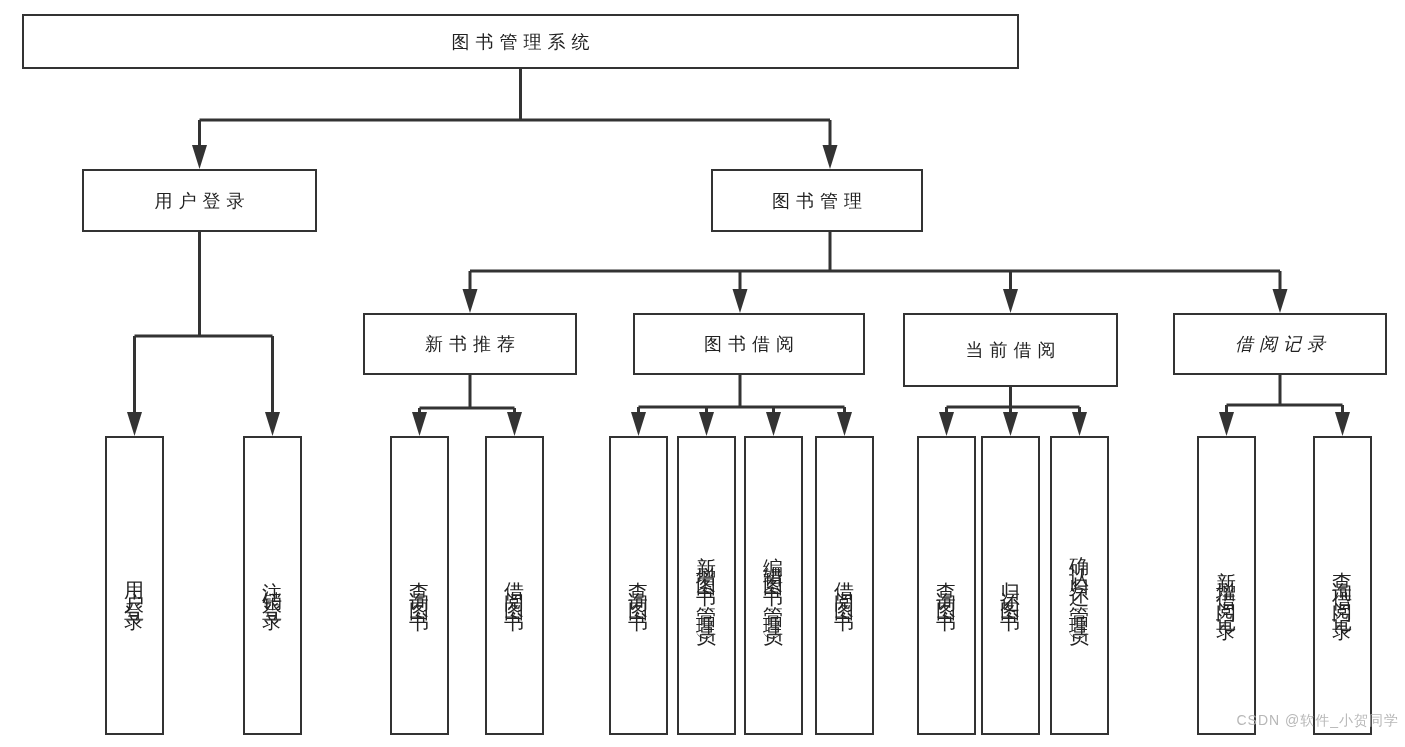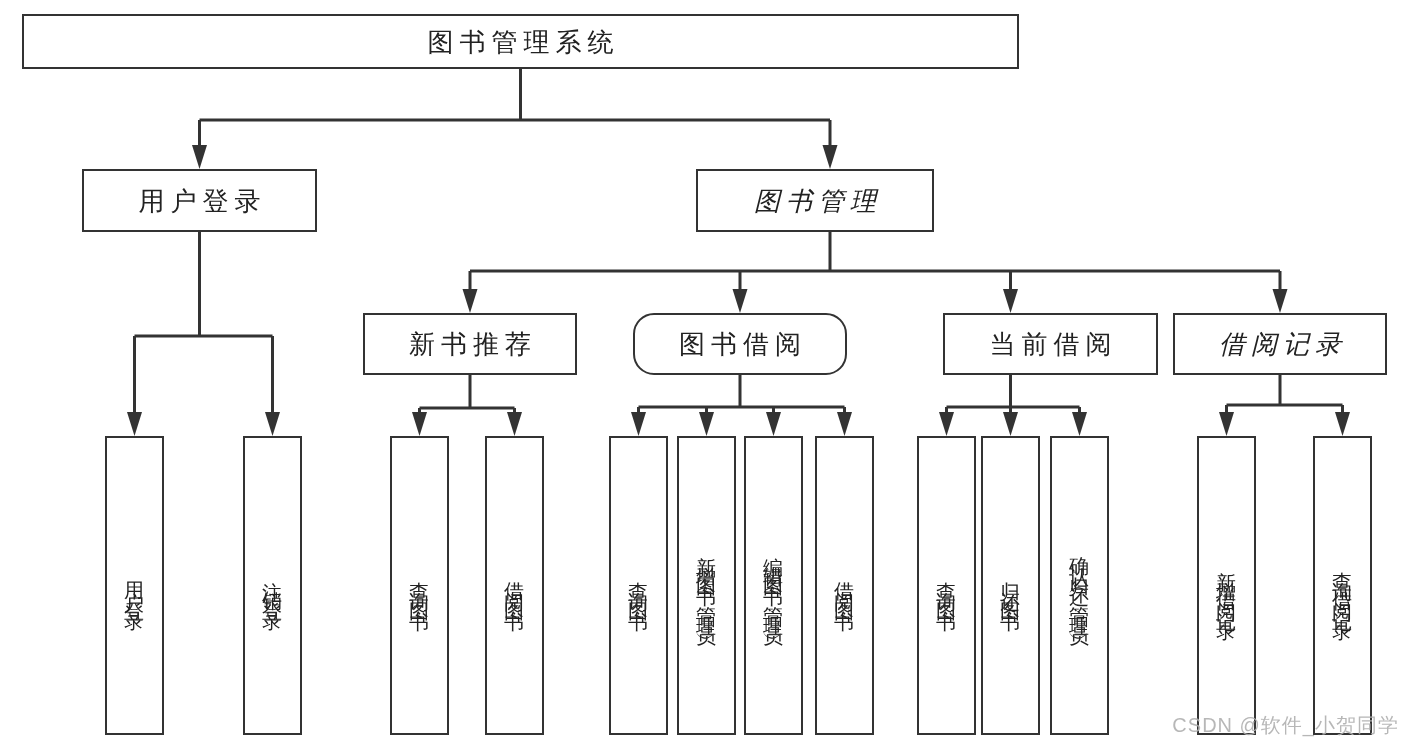--- a/index.html
+++ b/index.html
@@ -38,38 +38,38 @@
     box-sizing: border-box;
     background: #ffffff;
     border: 2.5px solid #333333;
     display: flex;
     align-items: center;
     justify-content: center;
     z-index: 2;
     color: #222222;
   }
   .node.hbox span {
-    font-size: 26px;
+    font-size: 18px;
     letter-spacing: 6px;
     text-indent: 6px;
     white-space: nowrap;
     line-height: 1;
   }
   .node.leaf span {
     writing-mode: vertical-rl;
     font-size: 20px;
     letter-spacing: 10px;
     line-height: 1;
   }
   .watermark {
     position: absolute;
     right: 6px;
     top: 712px;
     z-index: 5;
-    font-size: 20px;
+    font-size: 14px;
     color: #b0b0b0;
     opacity: 0.9;
     letter-spacing: 1px;
     white-space: nowrap;
   }
 </style>
 </head>
 <body>
 
 <div id="stage">
@@ -103,31 +103,31 @@
       <polygon points="1342.5,436 1335,412 1350,412"></polygon>
     </svg>
 
   <div class="node hbox" style="left:22px; top:14px; width:997px; height:55px;">
     <span>图书管理系统</span>
   </div>
 
   <div class="node hbox" style="left:82px; top:169px; width:235px; height:63px;">
     <span>用户登录</span>
   </div>
-  <div class="node hbox" style="left:696px; top:169px; width:238px; height:63px;font-style:italic;">
+  <div class="node hbox" style="left:711px; top:169px; width:212px; height:63px;">
     <span>图书管理</span>
   </div>
 
   <div class="node hbox" style="left:363px; top:313px; width:214px; height:62px;justify-content:center;">
     <span>新书推荐</span>
   </div>
-  <div class="node hbox" style="left:633px; top:313px; width:214px; height:62px;border-radius:21px;">
+  <div class="node hbox" style="left:633px; top:313px; width:232px; height:62px;">
     <span>图书借阅</span>
   </div>
-  <div class="node hbox" style="left:903px; top:313px; width:215px; height:62px;margin-left:40px;">
+  <div class="node hbox" style="left:903px; top:313px; width:215px; height:74px;">
     <span>当前借阅</span>
   </div>
   <div class="node hbox" style="left:1173px; top:313px; width:214px; height:62px;font-style:italic;">
     <span>借阅记录</span>
   </div>
 
   <div class="node leaf" style="left:105px; top:436px; width:59px; height:299px;">
     <span>用户登录</span>
   </div>
   <div class="node leaf" style="left:243px; top:436px; width:59px; height:299px;">

